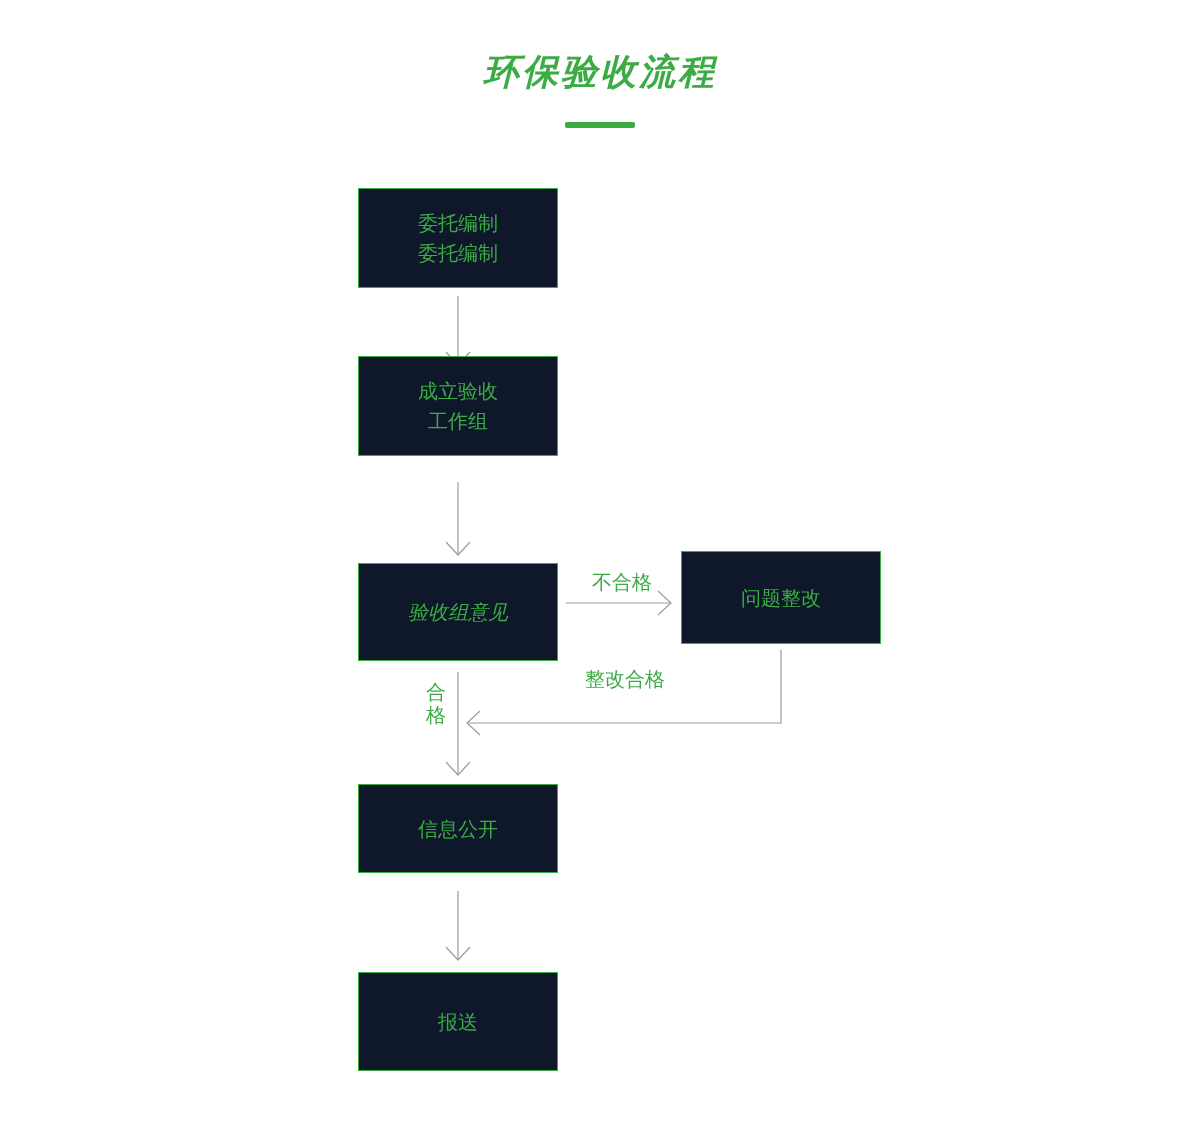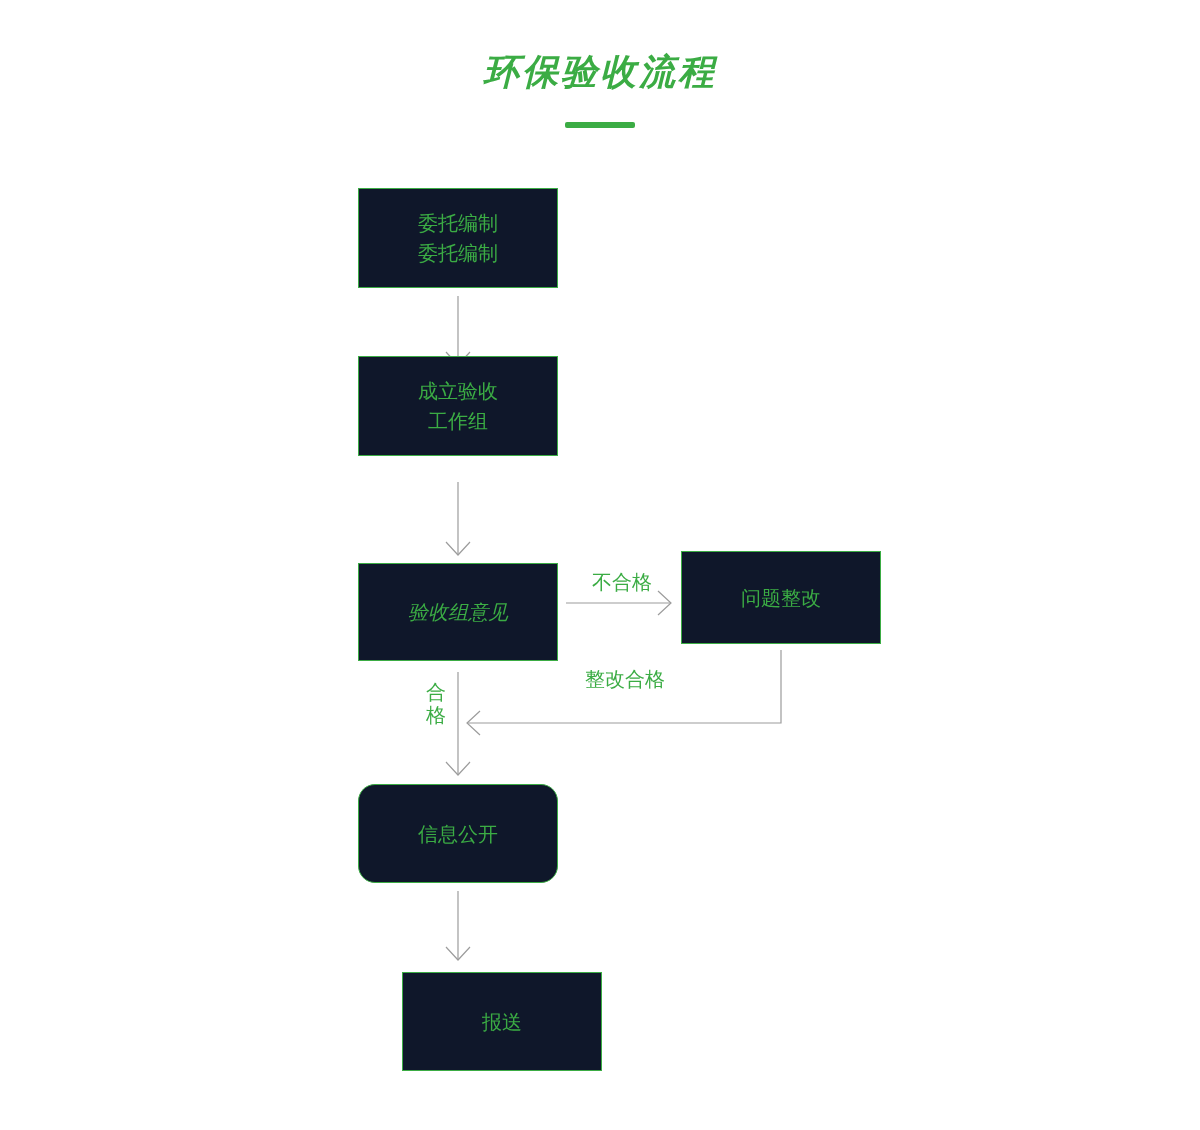--- a/index.html
+++ b/index.html
@@ -56,22 +56,22 @@
     justify-content:center;
     color:var(--green);
     font-size:20px;
     line-height:30px;
     text-align:center;
   }
   #box-entrust   {left:358px; top:188px;}
   #box-workgroup {left:358px; top:356px;}
   #box-opinion   {left:358px; top:563px; height:98px;font-style:italic;}
   #box-rectify   {left:681px; top:551px; height:93px;}
-  #box-info      {left:358px; top:784px; height:99px;border-radius:17px;}
-  #box-submit    {left:358px; top:972px; height:99px;margin-left:44px;}
+  #box-info      {left:358px; top:784px; height:89px;}
+  #box-submit    {left:358px; top:972px; height:99px;}
   
   .connectors{
     position:absolute;
     left:0; top:0;
     width:1200px;
     height:1130px;
     pointer-events:none;
   }
   .connectors path{
     stroke:var(--gray);

